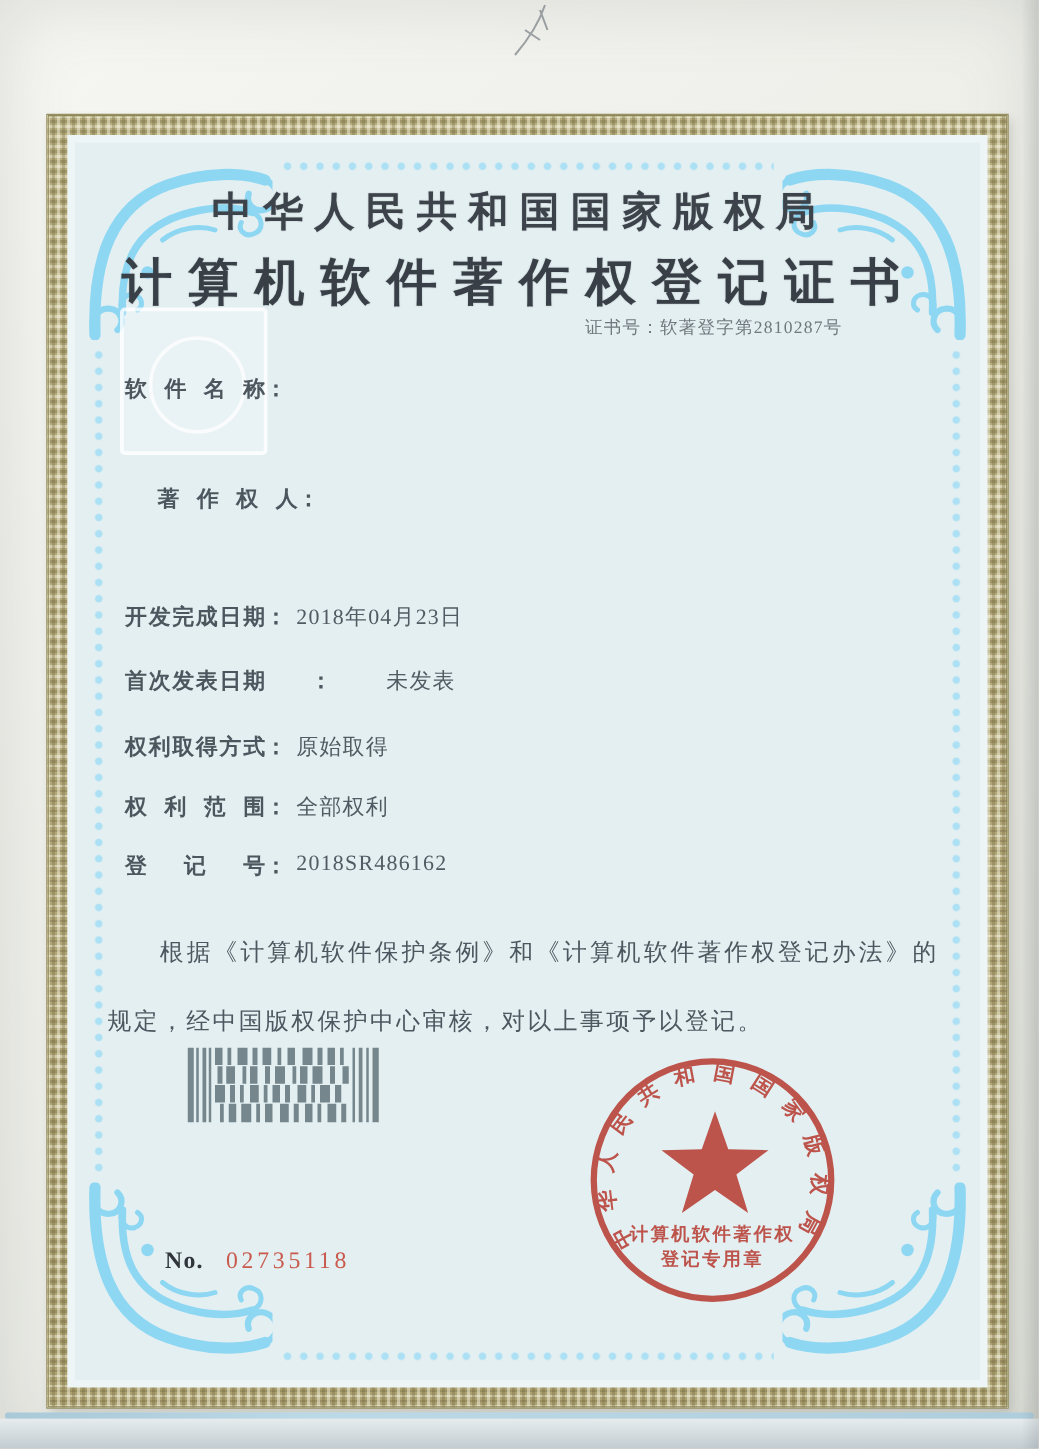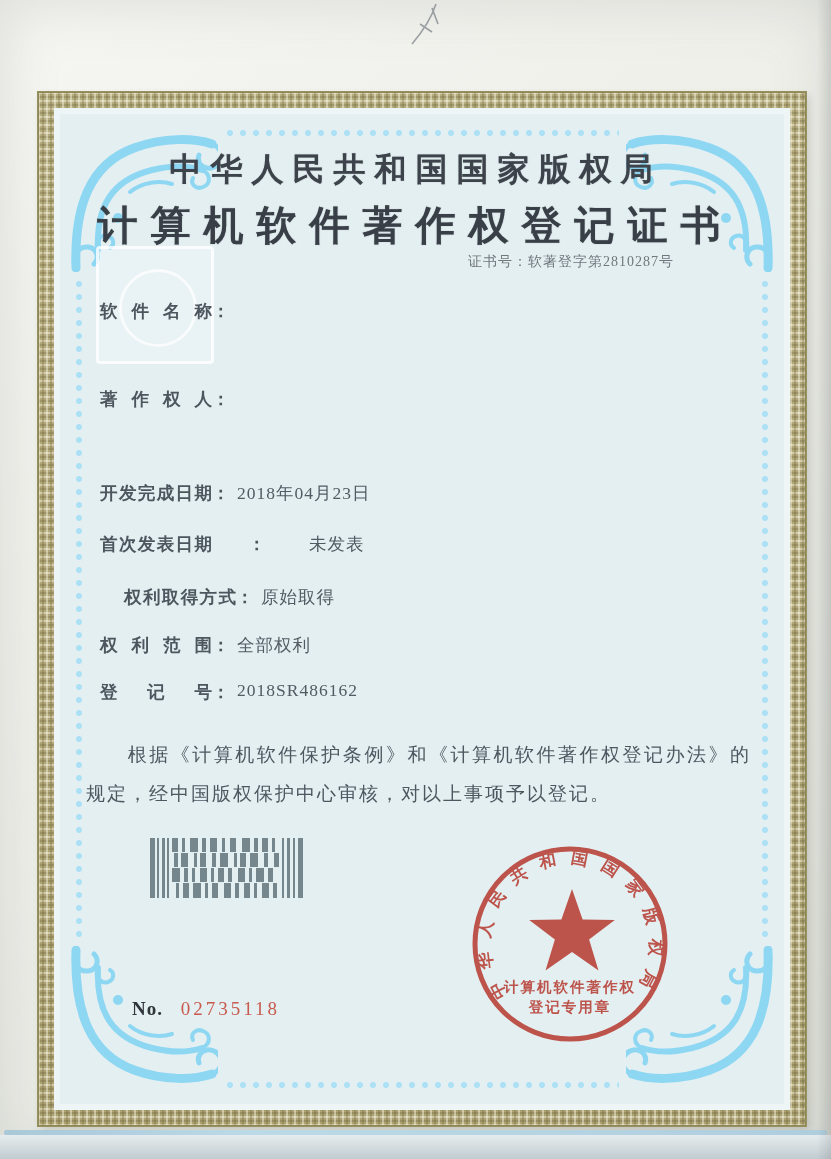--- a/index.html
+++ b/index.html
@@ -36,21 +36,21 @@
   .watermark{position:absolute;left:96px;top:246px;width:112px;height:112px;z-index:1;
         border:3px solid rgba(255,255,255,.75);background:rgba(255,255,255,.22);border-radius:4px;}
   .watermark .wm-circle{position:absolute;left:50%;top:50%;width:72px;height:72px;margin:-36px 0 0 -36px;
         border:3px solid rgba(255,255,255,.7);border-radius:50%;}
   .field-row{position:absolute;left:100px;display:flex;align-items:flex-start;
         font-size:17.5px;color:#4d565e;}
   .field-label{display:inline-block;width:112px;text-align:justify;text-align-last:justify;font-weight:600;}
   .field-colon{width:18px;font-weight:600;}
   .field-value{margin-left:7px;color:#525b63;letter-spacing:1px;}
   .field-value .line2{display:block;margin-top:6px;letter-spacing:1.5px;}
-  .statement{position:absolute;left:86px;top:735px;width:665px;font-size:19px;line-height:39px;
+  .statement{position:absolute;left:86px;top:735px;width:665px;font-size:19px;line-height:55px;
         letter-spacing:2px;text-indent:2.2em;color:#4d5760;text-align:justify;}
   .barcode{position:absolute;left:150px;top:838px;width:156px;height:60px;opacity:.8;filter:blur(.4px);}
   .serial{position:absolute;left:132px;top:998px;font-size:19px;letter-spacing:1px;}
   .serial .prefix{color:#2f353b;font-weight:700;}
   .serial .number{color:#c95a4e;letter-spacing:3px;margin-left:12px;}
   .seal-date{position:absolute;left:492px;top:1000px;font-size:20px;color:#9aa6ab;letter-spacing:5px;z-index:2;}
   .seal{position:absolute;left:462px;top:836px;width:216px;height:216px;z-index:3;opacity:.88;mix-blend-mode:multiply;}
   
   .top-mark{position:absolute;left:402px;top:2px;width:50px;height:46px;z-index:2;}
   .scan-line{position:absolute;left:4px;right:4px;bottom:24px;height:5px;border-radius:2px;opacity:.85;z-index:2;
@@ -112,38 +112,38 @@
 
     <div class="authority">中华人民共和国国家版权局</div>
     <div class="cert-title">计算机软件著作权登记证书</div>
     <div class="cert-no">证书号：软著登字第2810287号</div>
 
     <div class="field-row" style="top:299px;">
       <span class="field-label">软件名称</span>
       <span class="field-colon">：</span>
     </div>
 
-    <div class="field-row" style="top:387px;">
+    <div class="field-row" style="top:387px;margin-left:26px;">
       <span class="field-label">著作权人</span>
       <span class="field-colon">：</span>
     </div>
 
     <div class="field-row" style="top:481px;">
       <span class="field-label">开发完成日期</span>
       <span class="field-colon">：</span>
       <span class="field-value">2018年04月23日</span>
     </div>
 
     <div class="field-row" style="top:532px;gap:36px;">
       <span class="field-label">首次发表日期</span>
       <span class="field-colon">：</span>
       <span class="field-value">未发表</span>
     </div>
 
-    <div class="field-row" style="top:585px;margin-left:24px;">
+    <div class="field-row" style="top:585px;">
       <span class="field-label">权利取得方式</span>
       <span class="field-colon">：</span>
       <span class="field-value">原始取得</span>
     </div>
 
     <div class="field-row" style="top:633px;">
       <span class="field-label">权利范围</span>
       <span class="field-colon">：</span>
       <span class="field-value">全部权利</span>
     </div>

